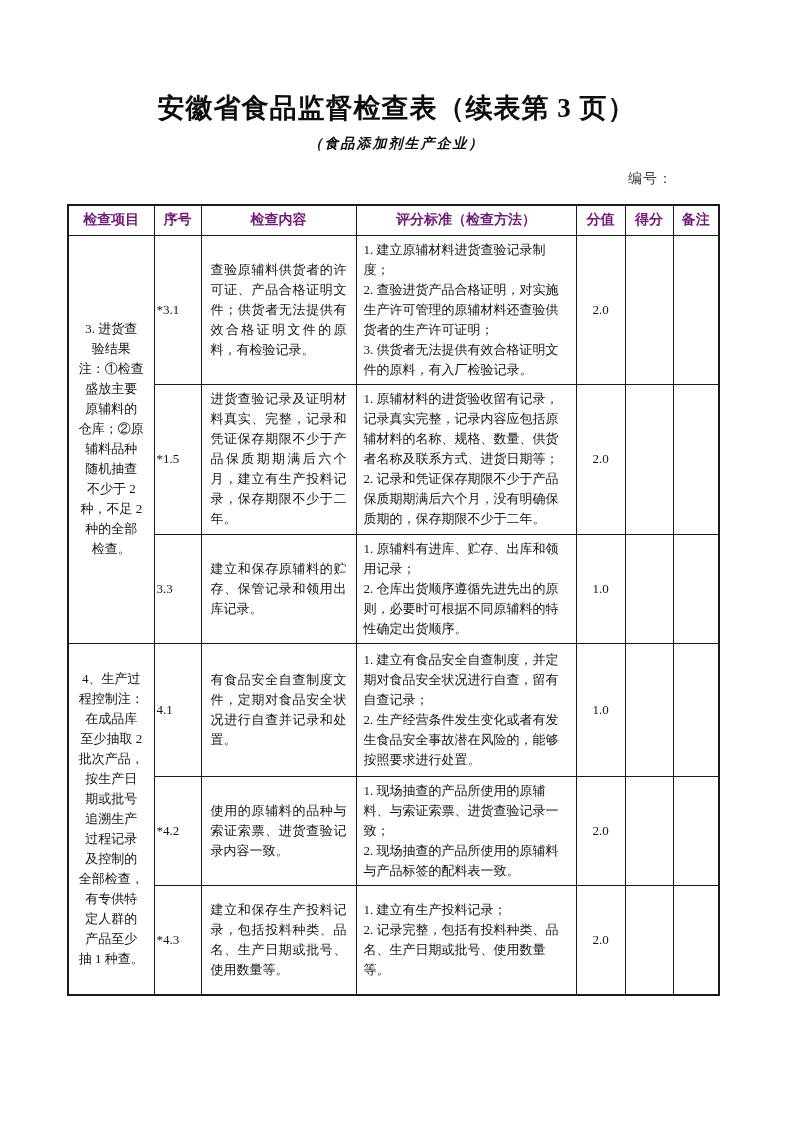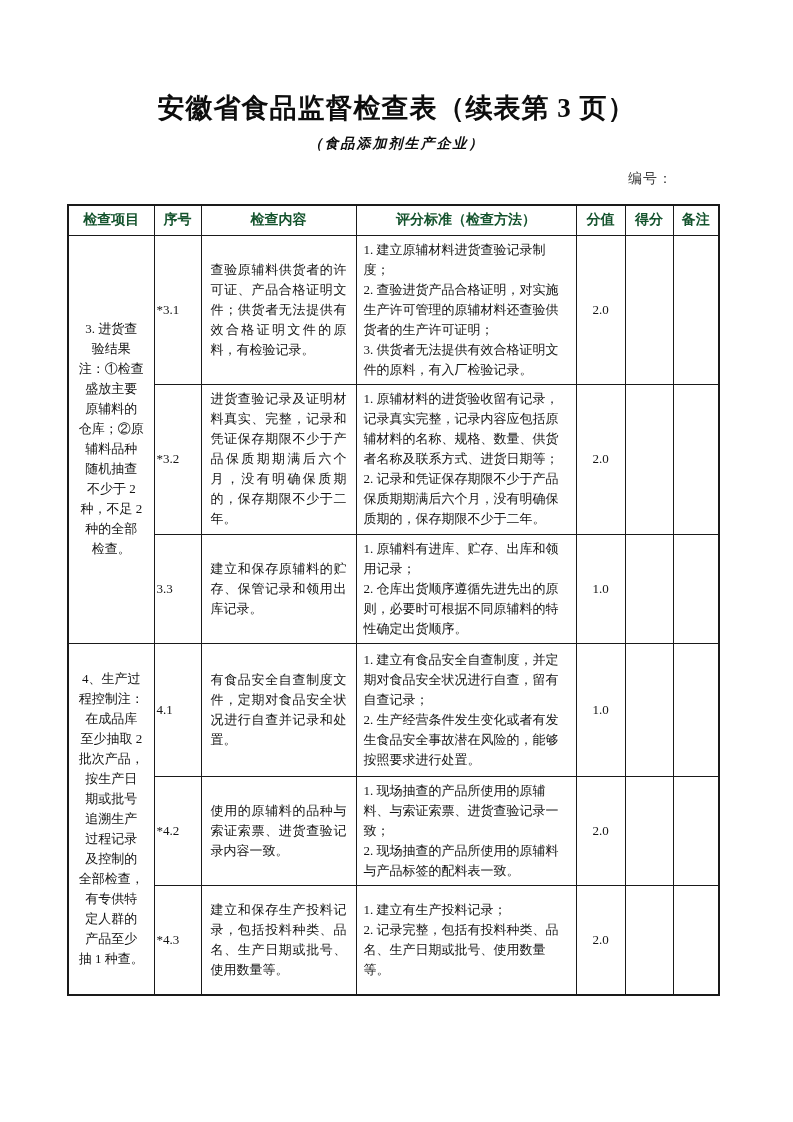--- a/index.html
+++ b/index.html
@@ -54,21 +54,21 @@
     vertical-align: middle;
     overflow: hidden;
     box-sizing: border-box;
   }
   table.checklist th {
     font-size: 14px;
     font-weight: bold;
     text-align: center;
     height: 30px;
     padding: 2px;
-    color: #14532d;
+    color: #701a75;
   }
   table.checklist td {
     font-size: 13px;
     line-height: 20px;
     color: #141414;
   }
   td.cell-item {
     text-align: center;
     white-space: pre-line;
     padding: 4px 2px;
@@ -146,22 +146,22 @@
         <td class="cell-no">*3.1</td>
         <td class="cell-content">查验原辅料供货者的许可证、产品合格证明文件；供货者无法提供有效合格证明文件的原料，有检验记录。</td>
         <td class="cell-criteria">1. 建立原辅材料进货查验记录制度；
 2. 查验进货产品合格证明，对实施生产许可管理的原辅材料还查验供货者的生产许可证明；
 3. 供货者无法提供有效合格证明文件的原料，有入厂检验记录。</td>
         <td class="cell-score">2.0</td>
         <td class="cell-earned"></td>
         <td class="cell-remark"></td>
       </tr>
       <tr class="row-h150">
-        <td class="cell-no">*3.2</td>
-        <td class="cell-content">进货查验记录及证明材料真实、完整，记录和凭证保存期限不少于产品保质期期满后六个月，没有明确保质期的，保存期限不少于二年。</td>
+        <td class="cell-no">*1.5</td>
+        <td class="cell-content">进货查验记录及证明材料真实、完整，记录和凭证保存期限不少于产品保质期期满后六个月，建立有生产投料记录，保存期限不少于二年。</td>
         <td class="cell-criteria">1. 原辅材料的进货验收留有记录，记录真实完整，记录内容应包括原辅材料的名称、规格、数量、供货者名称及联系方式、进货日期等；
 2. 记录和凭证保存期限不少于产品保质期期满后六个月，没有明确保质期的，保存期限不少于二年。</td>
         <td class="cell-score">2.0</td>
         <td class="cell-earned"></td>
         <td class="cell-remark"></td>
       </tr>
       <tr class="row-h105">
         <td class="cell-no">3.3</td>
         <td class="cell-content">建立和保存原辅料的贮存、保管记录和领用出库记录。</td>
         <td class="cell-criteria">1. 原辅料有进库、贮存、出库和领用记录；

